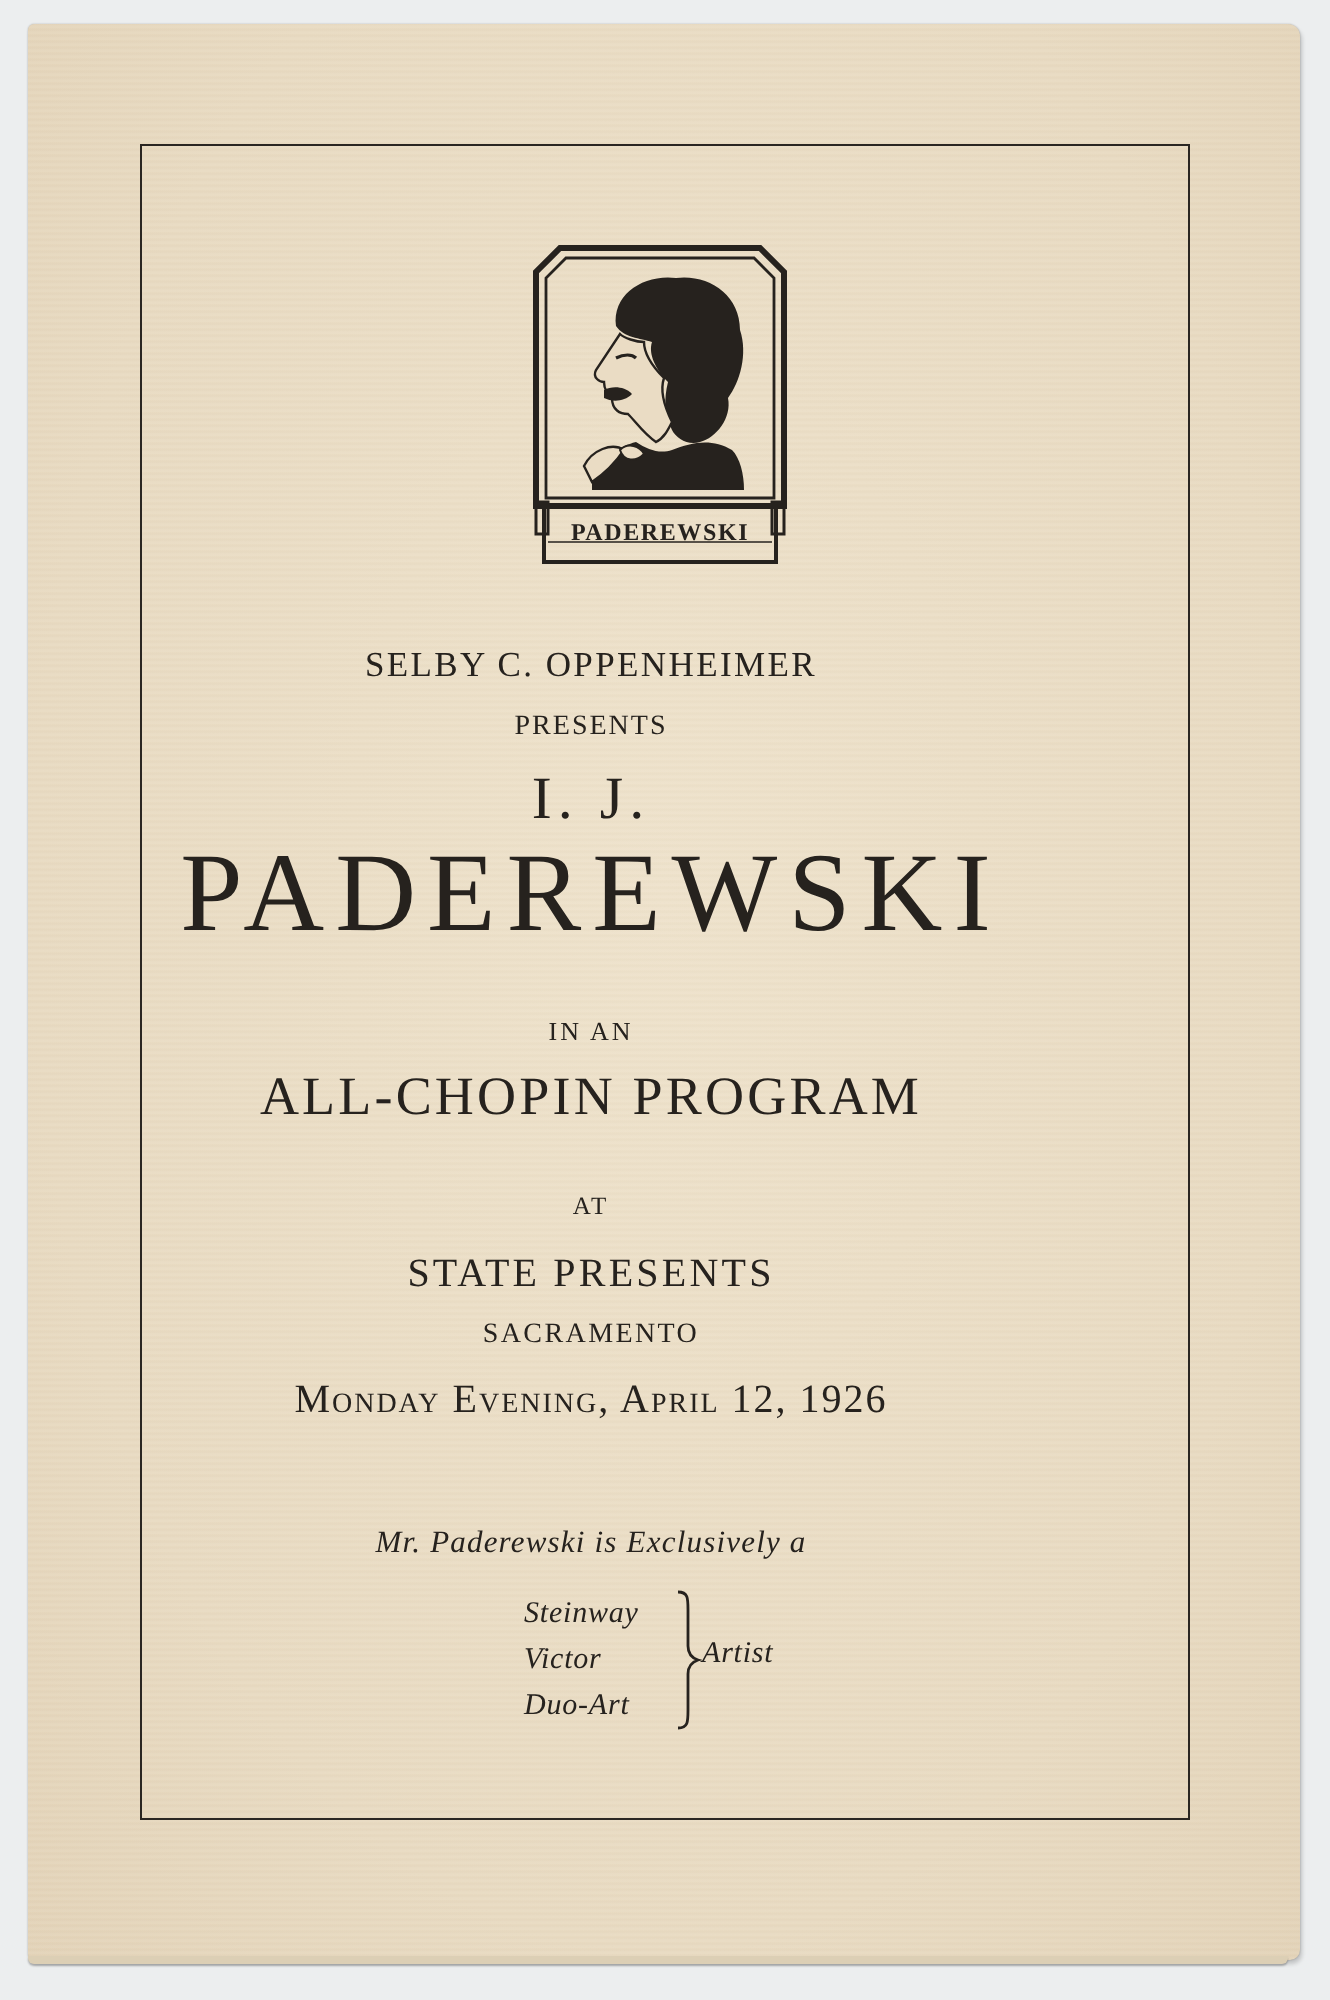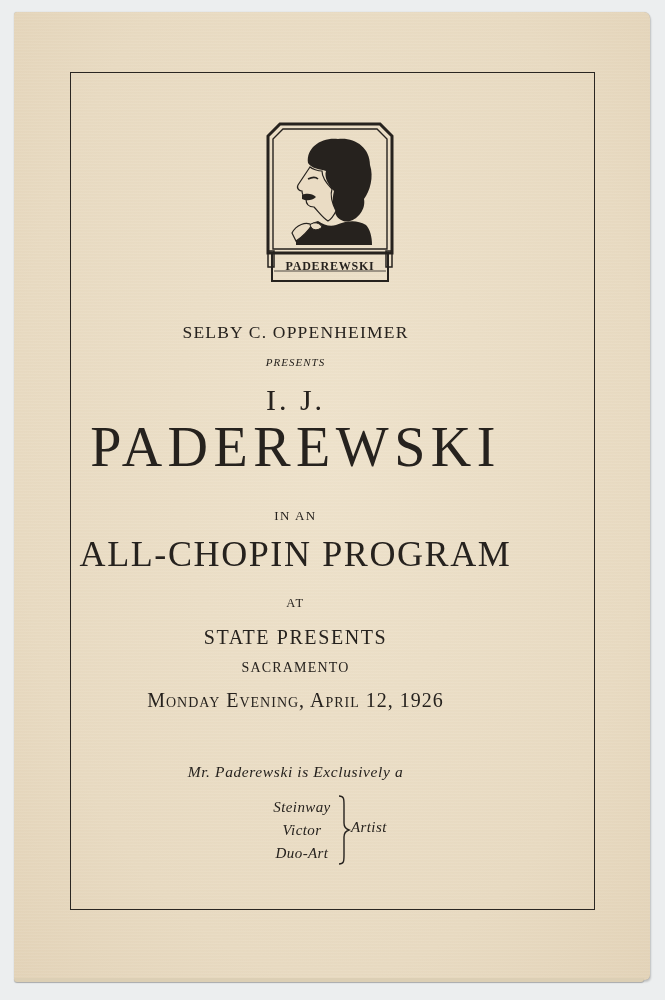--- a/index.html
+++ b/index.html
@@ -61,43 +61,42 @@
       width: 128px;
       height: 164px;
     }
     .presenter {
       top: 322px;
       font-size: 17.5px;
       letter-spacing: 1.2px;
     }
     .presents {
       top: 356px;
-      font-size: 11px;
-      font-style: italic;
+      font-size: 14px;
       letter-spacing: 1px;
     }
     .initials {
       top: 383px;
       font-size: 30px;
       letter-spacing: 3px;
     }
     .artist-name {
       top: 419px;
       font-size: 56px;
       letter-spacing: 5.5px;
       line-height: 1;
     }
     .in-an {
       top: 508px;
       font-size: 13px;
       letter-spacing: 1.5px;
     }
     .program {
       top: 533px;
-      font-size: 36px;
+      font-size: 27px;
       letter-spacing: 1.6px;
     }
     .at {
       top: 596px;
       font-size: 12.5px;
       letter-spacing: 1.5px;
     }
     .theatre {
       top: 626px;
       font-size: 20px;
@@ -118,21 +117,21 @@
       top: 763px;
       font-size: 15.5px;
       font-style: italic;
       letter-spacing: 0.6px;
     }
     .brands {
       position: absolute;
       left: 262px;
       top: 796px;
       width: 80px;
-      text-align: center;
+      text-align: left;
       font-size: 15px;
       font-style: italic;
       line-height: 23px;
       letter-spacing: 0.4px;
     }
     .brace {
       position: absolute;
       left: 337px;
       top: 795px;
       width: 14px;

